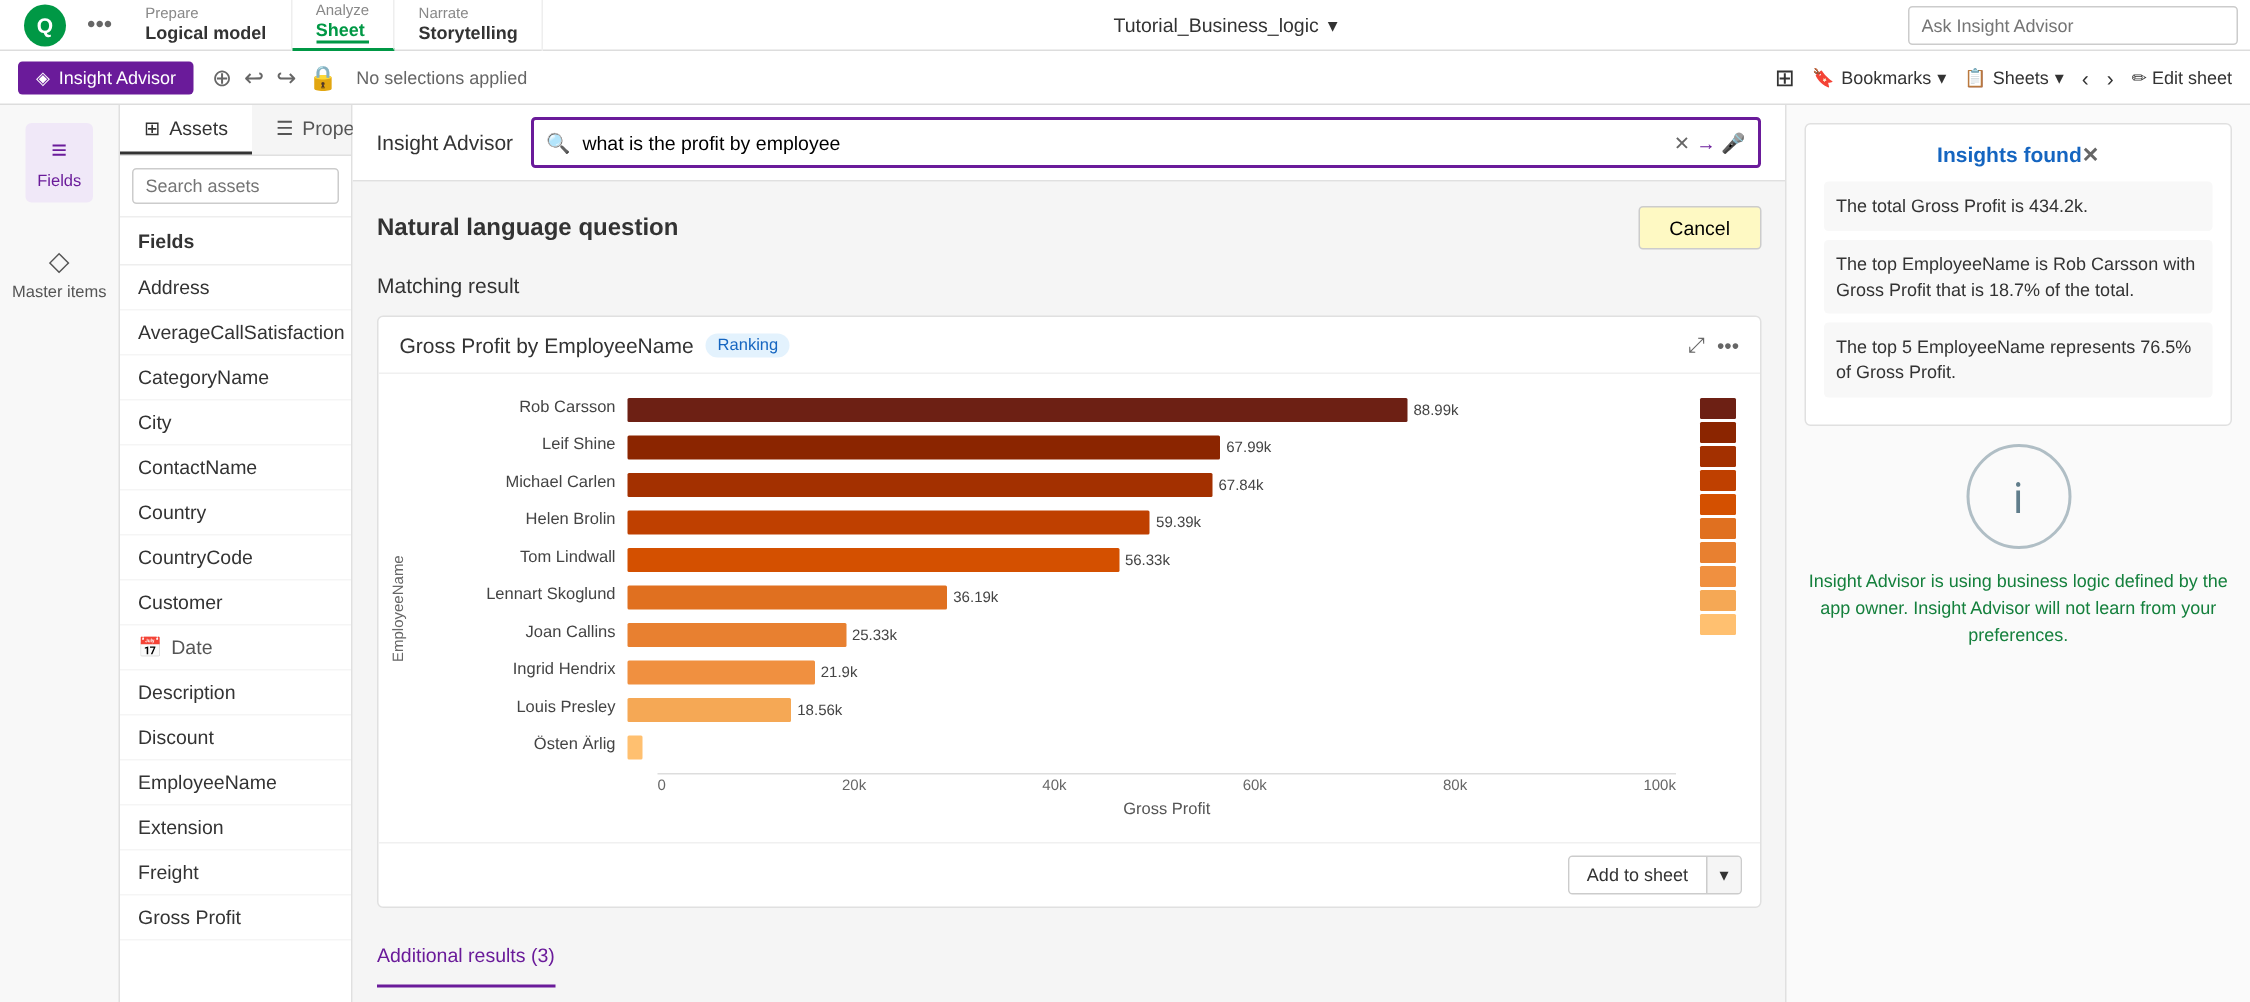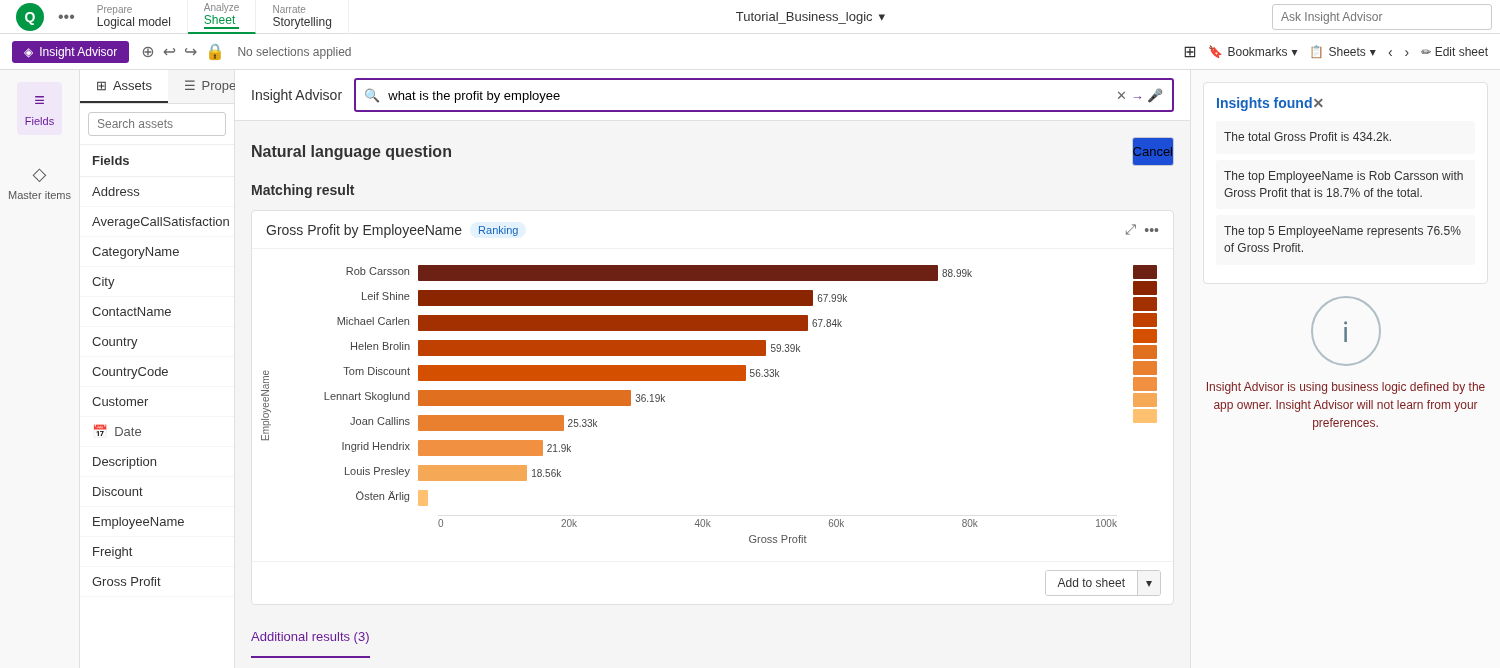--- a/index.html
+++ b/index.html
@@ -46,21 +46,21 @@
       height: 34px;
       justify-content: center;
     }
     .nav-section .section-label {
       font-size: 10px;
       color: #888;
       line-height: 1;
     }
     .nav-section .section-value {
       font-size: 12px;
-      font-weight: 400;
+      font-weight: 700;
       color: #333;
       display: flex; align-items: center; gap: 4px;
     }
     .nav-section.active .section-value {
       color: #009845;
       border-bottom: 2px solid #009845;
     }
     .nav-section.active {
       border-bottom: 2px solid #009845;
     }
@@ -253,31 +253,31 @@
       align-items: center;
       justify-content: space-between;
       margin-bottom: 16px;
     }
     .nl-title {
       font-size: 16px;
       font-weight: 600;
       color: #333;
     }
     .cancel-btn {
-      background: #1d4ed8;
+      background: #fef9c3;
       border: 1px solid #ccc;
-      padding: 6px 0;
+      padding: 6px 20px;
       border-radius: 3px;
       cursor: pointer;
       font-size: 13px;
     }
 
     .matching-label {
       font-size: 14px;
-      font-weight: 700;
+      font-weight: 400;
       margin-bottom: 12px;
       color: #333;
     }
 
     
     .chart-card {
       background: white;
       border: 1px solid #e0e0e0;
       border-radius: 4px;
       margin-bottom: 16px;
@@ -442,21 +442,21 @@
       background: white;
       border: 1px solid #e0e0e0;
       border-radius: 4px;
       padding: 12px;
     }
     .insights-title {
       font-size: 14px;
       font-weight: 600;
       color: #1565c0;
       margin-bottom: 10px;
-      display: flex; align-items: center; justify-content: flex-start;
+      display: flex; align-items: center; justify-content: center;
     }
     .insight-item {
       padding: 8px;
       background: #f8f8f8;
       border-radius: 3px;
       font-size: 12px;
       color: #333;
       margin-bottom: 6px;
       line-height: 1.4;
     }
@@ -478,21 +478,21 @@
     .info-circle {
       width: 70px; height: 70px;
       border: 2px solid #b0bec5;
       border-radius: 50%;
       display: flex; align-items: center; justify-content: center;
       font-size: 28px;
       color: #607d8b;
     }
     .ia-info-text {
       font-size: 12px;
-      color: #7f1d1d;
+      color: #15803d;
       text-align: center;
       line-height: 1.5;
     }
 
     .assets-properties-tabs {
       display: flex;
       background: #f5f5f5;
       border-bottom: 1px solid #e0e0e0;
     }
     .ap-tab {
@@ -594,20 +594,21 @@
       <div class="field-item">CategoryName</div>
       <div class="field-item">City</div>
       <div class="field-item">ContactName</div>
       <div class="field-item">Country</div>
       <div class="field-item">CountryCode</div>
       <div class="field-item">Customer</div>
       <div class="field-item has-icon"><span>📅</span>Date</div>
       <div class="field-item">Description</div>
       <div class="field-item">Discount</div>
       <div class="field-item">EmployeeName</div>
+      <div class="field-item">Extension</div>
       <div class="field-item">Freight</div>
       <div class="field-item">Gross Profit</div>
     </div>
   </div>
 
   <div class="content-area">
 
     <div class="ia-bar">
       <span class="ia-label">Insight Advisor</span>
       <div class="ia-search-box">
@@ -666,21 +667,21 @@
                 </div>
               </div>
               <div class="bar-chart-row">
                 <div class="bar-label">Helen Brolin</div>
                 <div class="bar-container">
                   <div class="bar" style="width: 348.4px; background: rgb(191, 64, 0);"></div>
                   <span class="bar-value">59.39k</span>
                 </div>
               </div>
               <div class="bar-chart-row">
-                <div class="bar-label">Tom Discount</div>
+                <div class="bar-label">Tom Lindwall</div>
                 <div class="bar-container">
                   <div class="bar" style="width: 327.6px; background: rgb(212, 80, 0);"></div>
                   <span class="bar-value">56.33k</span>
                 </div>
               </div>
               <div class="bar-chart-row">
                 <div class="bar-label">Lennart Skoglund</div>
                 <div class="bar-container">
                   <div class="bar" style="width: 213.2px; background: rgb(224, 112, 32);"></div>
                   <span class="bar-value">36.19k</span>

